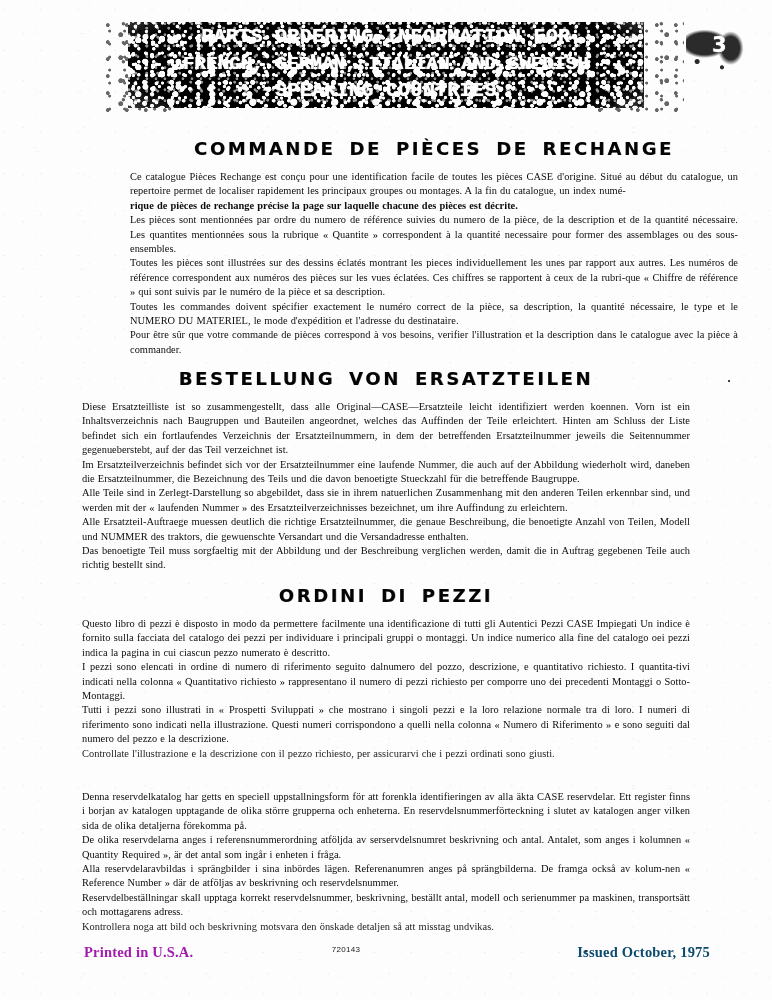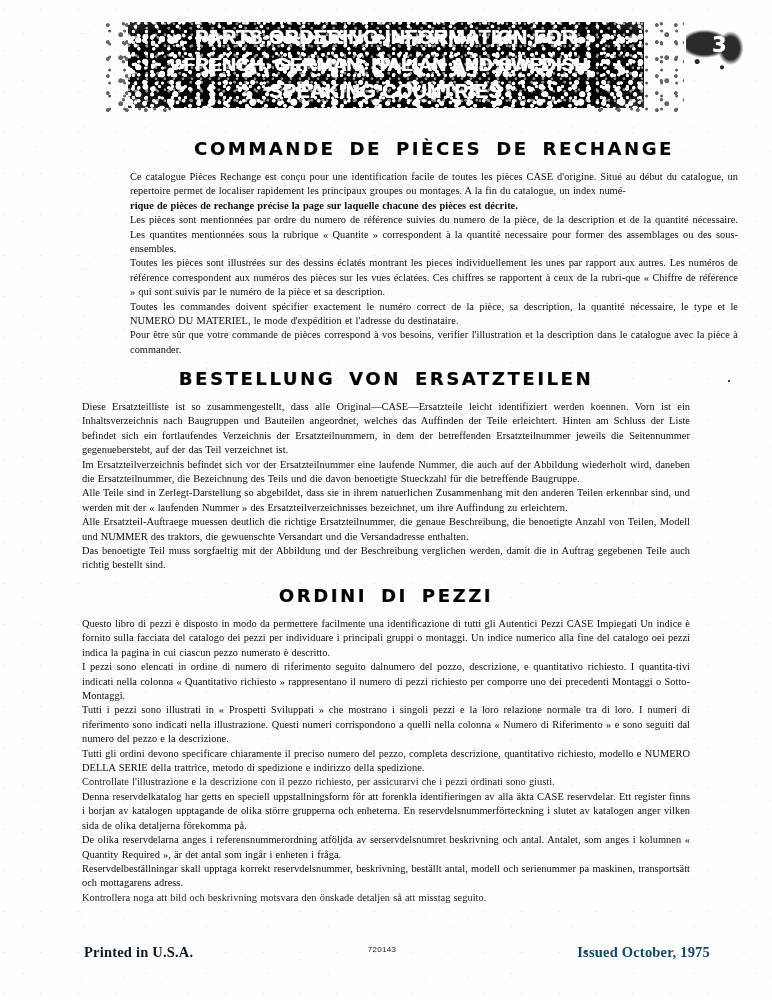--- a/index.html
+++ b/index.html
@@ -119,21 +119,21 @@
 
   .banner-lines {
     position: absolute;
     left: 128px; top: 2px;
     width: 516px;
     text-align: center;
     z-index: 3;
   }
   .banner-line {
     color: #ffffff;
-    font-family: Liberation Sans, sans-serif;
+    font-family: Liberation Mono, monospace;
     font-weight: 700;
     font-size: 19.5px;
     letter-spacing: 0.6px;
     line-height: 27px;
     white-space: nowrap;
     text-shadow:
        0 0 1px rgba(255,255,255,.8),
        0.5px 0 0 rgba(255,255,255,.5),
       -0.5px 0 0 rgba(255,255,255,.5);
   }
@@ -213,33 +213,32 @@
     left: 0; top: 944px;
     width: 772px;
     height: 30px;
     font-family: "Liberation Serif", serif;
   }
   .footer-left {
     position: absolute;
     left: 84px; top: 0;
     font-size: 14.5px;
     font-weight: 700;
-    color: #0f172a;
+    color: #a21caf;
     letter-spacing: .2px;
   }
   .footer-center {
     position: absolute;
     left: 0; top: 1px;
     width: 692px;
     text-align: center;
     font-family: "Liberation Sans", sans-serif;
     font-size: 8px;
     color: #1a1a1a;
     letter-spacing: .3px;
-    padding-left: 36px;
   }
   .footer-right {
     position: absolute;
     right: 62px; top: 0;
     font-size: 14.5px;
     font-weight: 700;
     color: #0c4a6e;
     letter-spacing: .2px;
   }
   .footer-dot {
@@ -306,31 +305,31 @@
     </div>
 
     <div class="section" style="top:585px;">
       <h2 class="sect-heading">
         <span class="w">ORDINI</span><span class="w">DI</span><span class="w">PEZZI</span>
       </h2>
       <div class="body-block">
         <p class="para">Questo libro di pezzi è disposto in modo da permettere facilmente una identificazione di tutti gli Autentici Pezzi CASE Impiegati Un indice è fornito sulla facciata del catalogo dei pezzi per individuare i principali gruppi o montaggi. Un indice numerico alla fine del catalogo oei pezzi indica la pagina in cui ciascun pezzo numerato è descritto.</p>
         <p class="para">I pezzi sono elencati in ordine di numero di riferimento seguito dalnumero del pozzo, descrizione, e quantitativo richiesto. I quantita-tivi indicati nella colonna « Quantitativo richiesto » rappresentano il numero di pezzi richiesto per comporre uno dei precedenti Montaggi o Sotto- Montaggi.</p>
         <p class="para">Tutti i pezzi sono illustrati in « Prospetti Sviluppati » che mostrano i singoli pezzi e la loro relazione normale tra di loro. I numeri di riferimento sono indicati nella illustrazione. Questi numeri corrispondono a quelli nella colonna « Numero di Riferimento » e sono seguiti dal numero del pezzo e la descrizione.</p>
-        <p class="para">Tutti gli ordini devono specificare chiaramente il preciso numero del pezzo, completa descrizione, quantitativo richiesto, modello e NUMERO DELLA SERIE della trattrice, metodo di spedizione e indirizzo della spedizione.</p>
         <p class="para faint">Controllate l'illustrazione e la descrizione con il pezzo richiesto, per assicurarvi che i pezzi ordinati sono giusti.</p>
       </div>
     </div>
 
     <div class="section" style="top:790px;">
       <div class="body-block">
         <p class="para">Denna reservdelkatalog har getts en speciell uppstallningsform för att forenkla identifieringen av alla äkta CASE reservdelar. Ett register finns i borjan av katalogen upptagande de olika större grupperna och enheterna. En reservdelsnummerförteckning i slutet av katalogen anger vilken sida de olika detaljerna förekomma på.</p>
         <p class="para">De olika reservdelarna anges i referensnummerordning atföljda av serservdelsnumret beskrivning och antal. Antalet, som anges i kolumnen « Quantity Required », är det antal som ingår i enheten i fråga.</p>
+        <p class="para">Alla reservdelaravbildas i sprängbilder i sina inbördes lägen. Referenanumren anges på sprängbilderna. De framga också av kolum-nen « Reference Number » där de atföljas av beskrivning och reservdelsnummer.</p>
         <p class="para">Reservdelbeställningar skall upptaga korrekt reservdelsnummer, beskrivning, beställt antal, modell och serienummer pa maskinen, transportsätt och mottagarens adress.</p>
-        <p class="para faint">Kontrollera noga att bild och beskrivning motsvara den önskade detaljen så att misstag seguito.</p>
+        <p class="para faint">Kontrollera noga att bild och beskrivning motsvara den önskade detaljen så att misstag undvikas.</p>
       </div>
     </div>
 
   </div>
 
   <div class="footer">
     <div class="footer-left">Printed in U.S.A.</div>
     <div class="footer-center">720143</div>
     <div class="footer-dot"></div>
     <div class="footer-right">Issued October, 1975</div>

